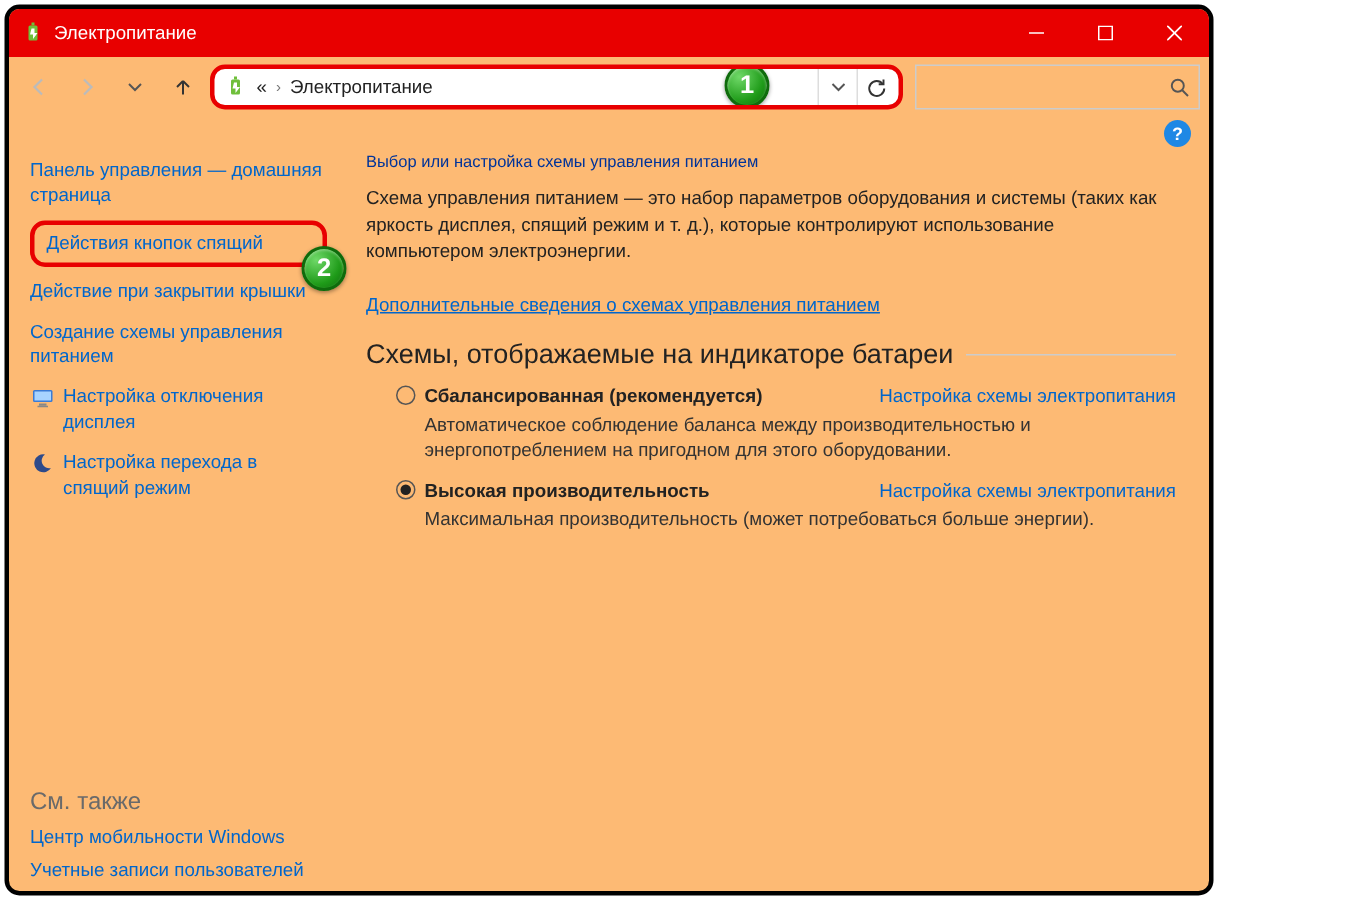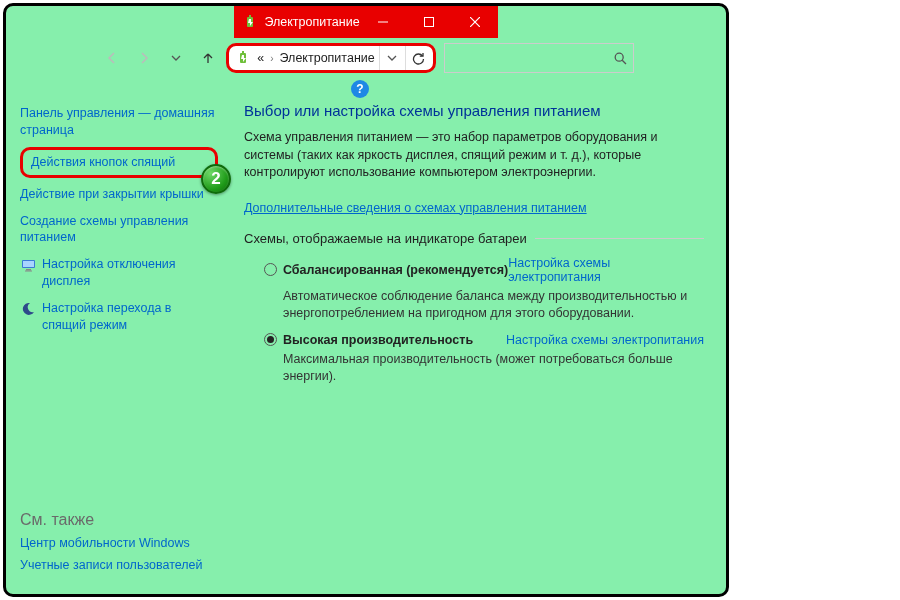--- a/index.html
+++ b/index.html
@@ -1,17 +1,17 @@
 <!DOCTYPE html>
 <html><head>
 <meta charset="utf-8">
 <style>
   * { box-sizing: border-box; margin: 0; padding: 0; font-family: "Segoe UI", Tahoma, sans-serif; }
   body { background: #fff; width: 900px; height: 600px; overflow: hidden; }
-  .frame { border: 3px solid #000; border-radius: 10px; width: 726px; height: 594px; margin: 3px; display: flex; flex-direction: column; background: #86efac; overflow: hidden; align-items: center; }
+  .frame { border: 3px solid #000; border-radius: 10px; width: 806px; height: 594px; margin: 3px; display: flex; flex-direction: column; background: #fdba74; overflow: hidden; }
 
   
   .titlebar { background: #e80000; color: #fff; height: 32px; display: flex; align-items: center; padding: 0 0 0 8px; font-size: 12.5px; }
   .titlebar .app-icon { width: 16px; height: 16px; margin-right: 6px; display:flex; align-items:center; justify-content:center;}
   .titlebar .title { flex: 0 0 auto; }
   .titlebar .spacer { flex: 1; }
   .wbtn { width: 46px; height: 32px; display:flex; align-items:center; justify-content:center; color:#fff; }
 
   
   .navrow { display:flex; align-items:center; height:40px; padding: 4px 6px; gap:4px; }
@@ -27,35 +27,35 @@
   .searchwrap .sicon { color:#555; }
 
   
   .helprow { display:flex; justify-content:flex-end; padding: 2px 12px 0 0;}
   .helpicon { width:18px; height:18px; border-radius:50%; background:#1e88e5; color:#fff; display:flex; align-items:center; justify-content:center; font-size:12px; font-weight:bold;}
 
   
   .body { flex:1; display:flex; overflow:hidden; }
 
   
-  .sidebar { width: 220px; padding: 2px 8px 15px 14px; font-size: 12.5px; display:flex; flex-direction:column;}
+  .sidebar { width: 220px; padding: 2px 8px 0 14px; font-size: 12.5px; display:flex; flex-direction:column;}
   .sidebar a { color:#0066cc; text-decoration:none; display:block; line-height:1.35;}
   .sb-item { margin: 5px 0; display:flex; align-items:flex-start; gap:6px;}
   .sb-item .lk { flex:1;}
   .sb-highlight { border:3.5px solid #e80000; border-radius:10px; padding:4px 8px; margin:3px 0; position:relative;}
   .sb-icon { width:16px; height:16px; display:flex; align-items:center; justify-content:center; flex-shrink:0; margin-top:1px;}
   .sb-footer { margin-top:auto; padding-top:14px;}
   .sb-footer .hdr { color:#6a6a6a; font-size:16px; margin-bottom:6px;}
 
   
   .main { flex:1; padding: 4px 22px 8px 18px; font-size:12.5px; color:#222;}
-  .main h1 { color:#003399; font-size:15px; font-weight:400; margin-bottom:10px;}
+  .main h1 { color:#003399; font-size:11px; font-weight:400; margin-bottom:10px;}
   .main p.desc { line-height:1.4; margin-bottom:19px;}
   .main a { color:#0066cc; }
-  .fieldset-label { margin-top:16px; color:#222; font-size:13px; display:flex; align-items:center;}
+  .fieldset-label { margin-top:16px; color:#222; font-size:18px; display:flex; align-items:center;}
   .fieldset-label .line { flex:1; height:1px; background:#ccc; margin-left:8px;}
   .plan { margin: 10px 0 8px 20px;}
   .plan-row { display:flex; align-items:center;}
   .plan-row .radio { width:13px; height:13px; border:1px solid #555; border-radius:50%; margin-right:6px; display:flex; align-items:center; justify-content:center; flex-shrink:0;}
   .plan-row .radio.sel::after { content:""; width:7px; height:7px; background:#222; border-radius:50%;}
   .plan-row .pname { font-weight:bold; flex:0 0 auto;}
   .plan-row .spacer2 { flex:1;}
   .plan-row .plink { color:#0066cc; text-decoration:none;}
   .plan-desc { margin: 4px 0 0 19px; color:#333; line-height:1.4;}
 

